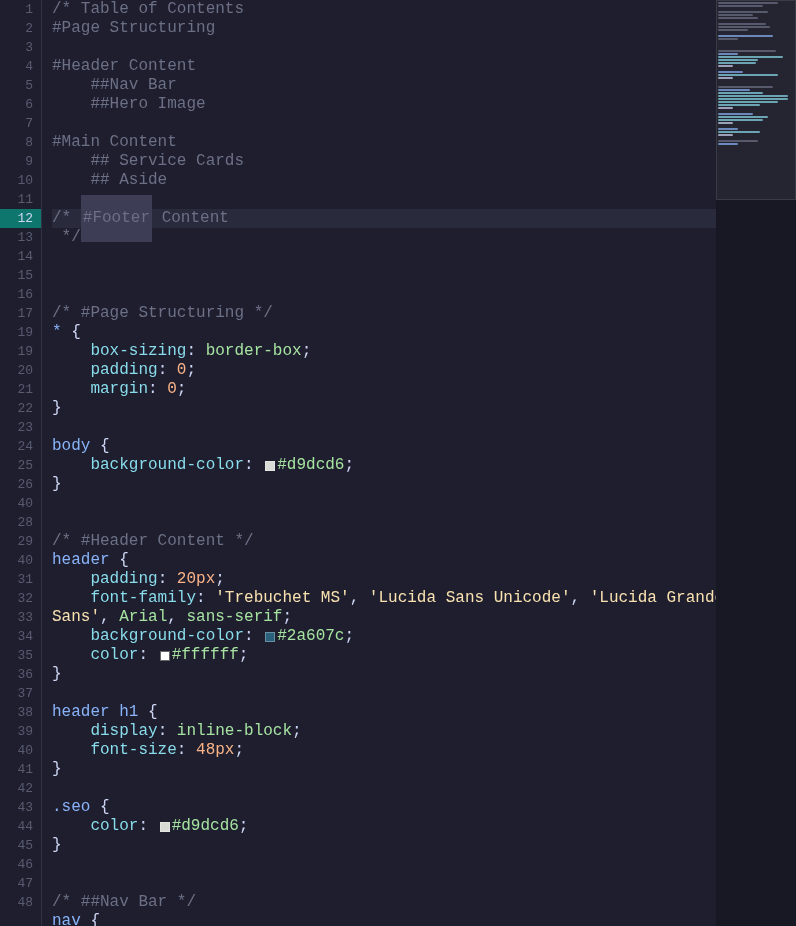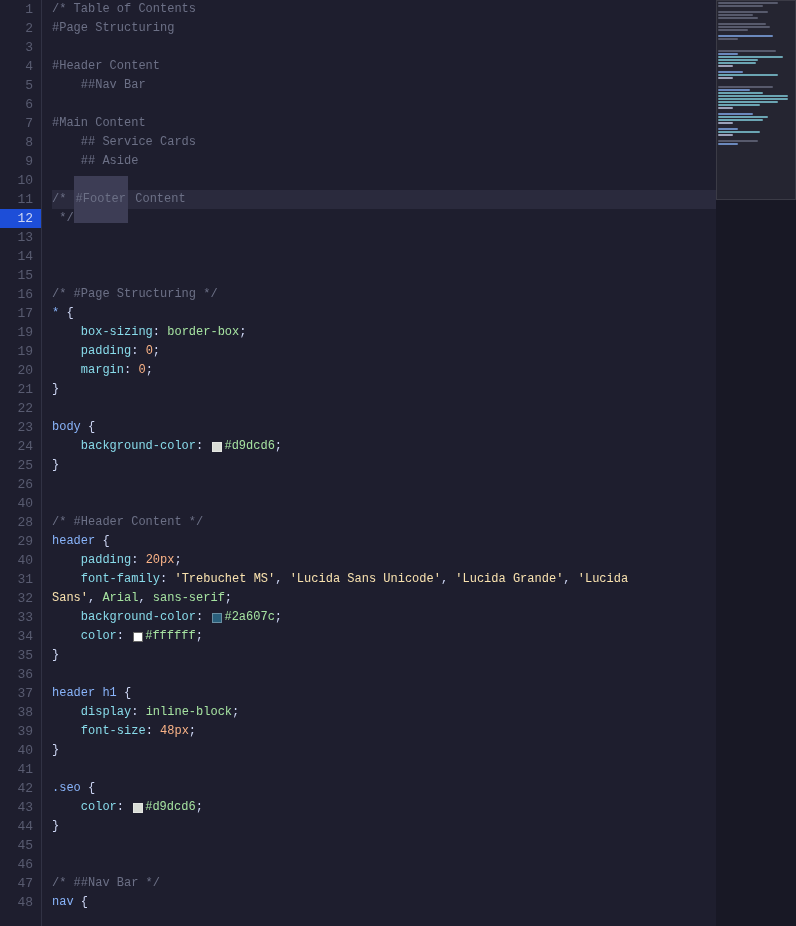--- a/index.html
+++ b/index.html
@@ -39,35 +39,35 @@
     .line-number {
       display: block;
       padding: 0 8px 0 4px;
       height: 19px;
       line-height: 19px;
       font-size: 13px;
     }
 
     .line-number.active {
       color: #cdd6f4;
-      background-color: #1d4ed8;
+      background-color: #0f766e;
     }
 
     .code-area {
       flex: 1;
       overflow: hidden;
       padding-left: 10px;
       background-color: #1e1e2e;
     }
 
     .code-line {
       height: 19px;
       line-height: 19px;
       white-space: pre;
-      font-size: 12px;
+      font-size: 16px;
       display: flex;
       align-items: center;
     }
 
     .code-line.active-line {
       background-color: #2a2a3d;
     }
 
     
     .comment { color: #6c7086; }
@@ -172,20 +172,21 @@
       <span class="line-number">47</span>
       <span class="line-number">48</span>
     </div>
 
   <div class="code-area" id="code-area-col">
   <div class="code-line"><span class="comment">/* Table of Contents</span></div>
       <div class="code-line"><span class="comment">#Page Structuring</span></div>
       <div class="code-line">&nbsp;</div>
       <div class="code-line"><span class="comment">#Header Content</span></div>
       <div class="code-line"><span class="comment">    ##Nav Bar</span></div>
+      <div class="code-line"><span class="comment">    ##Hero Image</span></div>
       <div class="code-line">&nbsp;</div>
       <div class="code-line"><span class="comment">#Main Content</span></div>
       <div class="code-line"><span class="comment">    ## Service Cards</span></div>
       <div class="code-line"><span class="comment">    ## Aside</span></div>
       <div class="code-line">&nbsp;</div>
       <div class="code-line active-line"><span class="comment">/* </span><span class="comment" style="background-color:#3d3d55; padding:14px 2px;">#Footer</span><span class="comment"> Content</span></div>
       <div class="code-line"><span class="comment"> */</span></div>
       <div class="code-line">&nbsp;</div>
       <div class="code-line">&nbsp;</div>
       <div class="code-line">&nbsp;</div>

